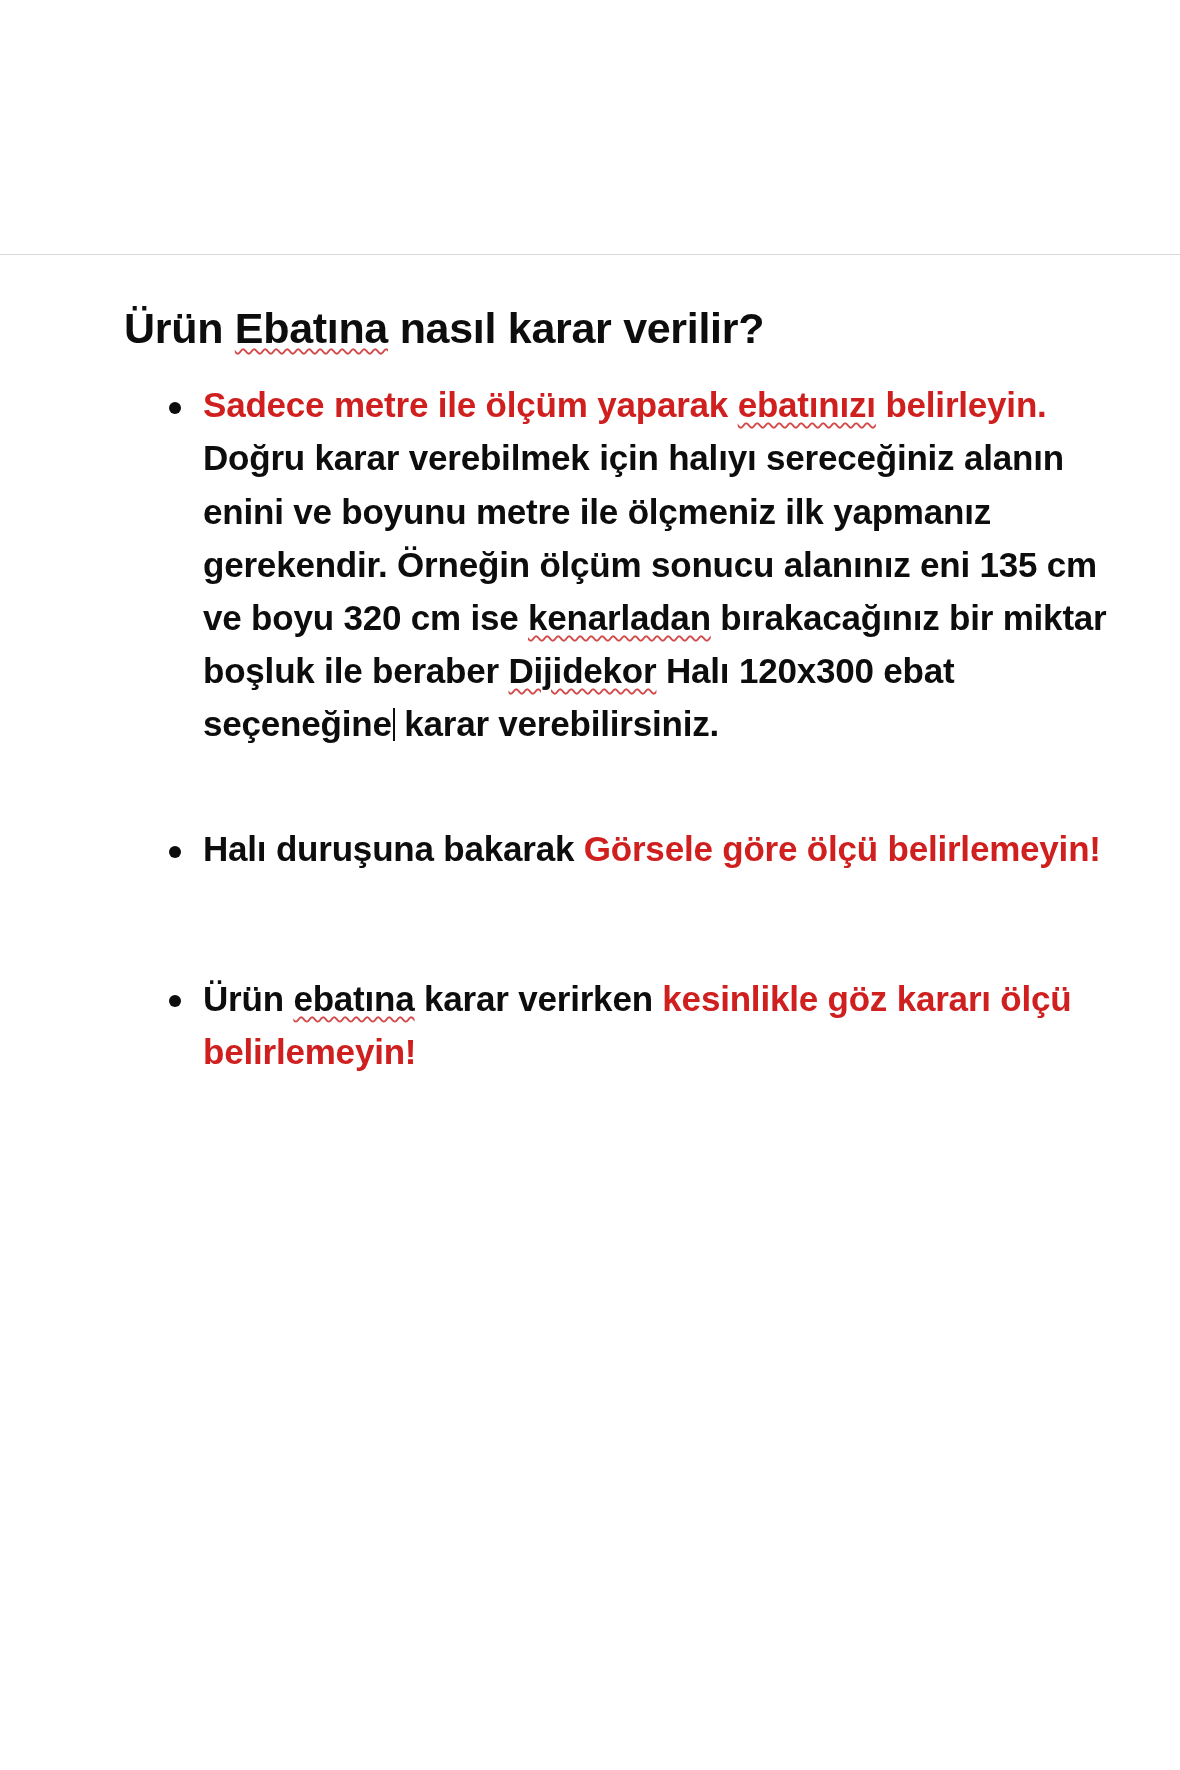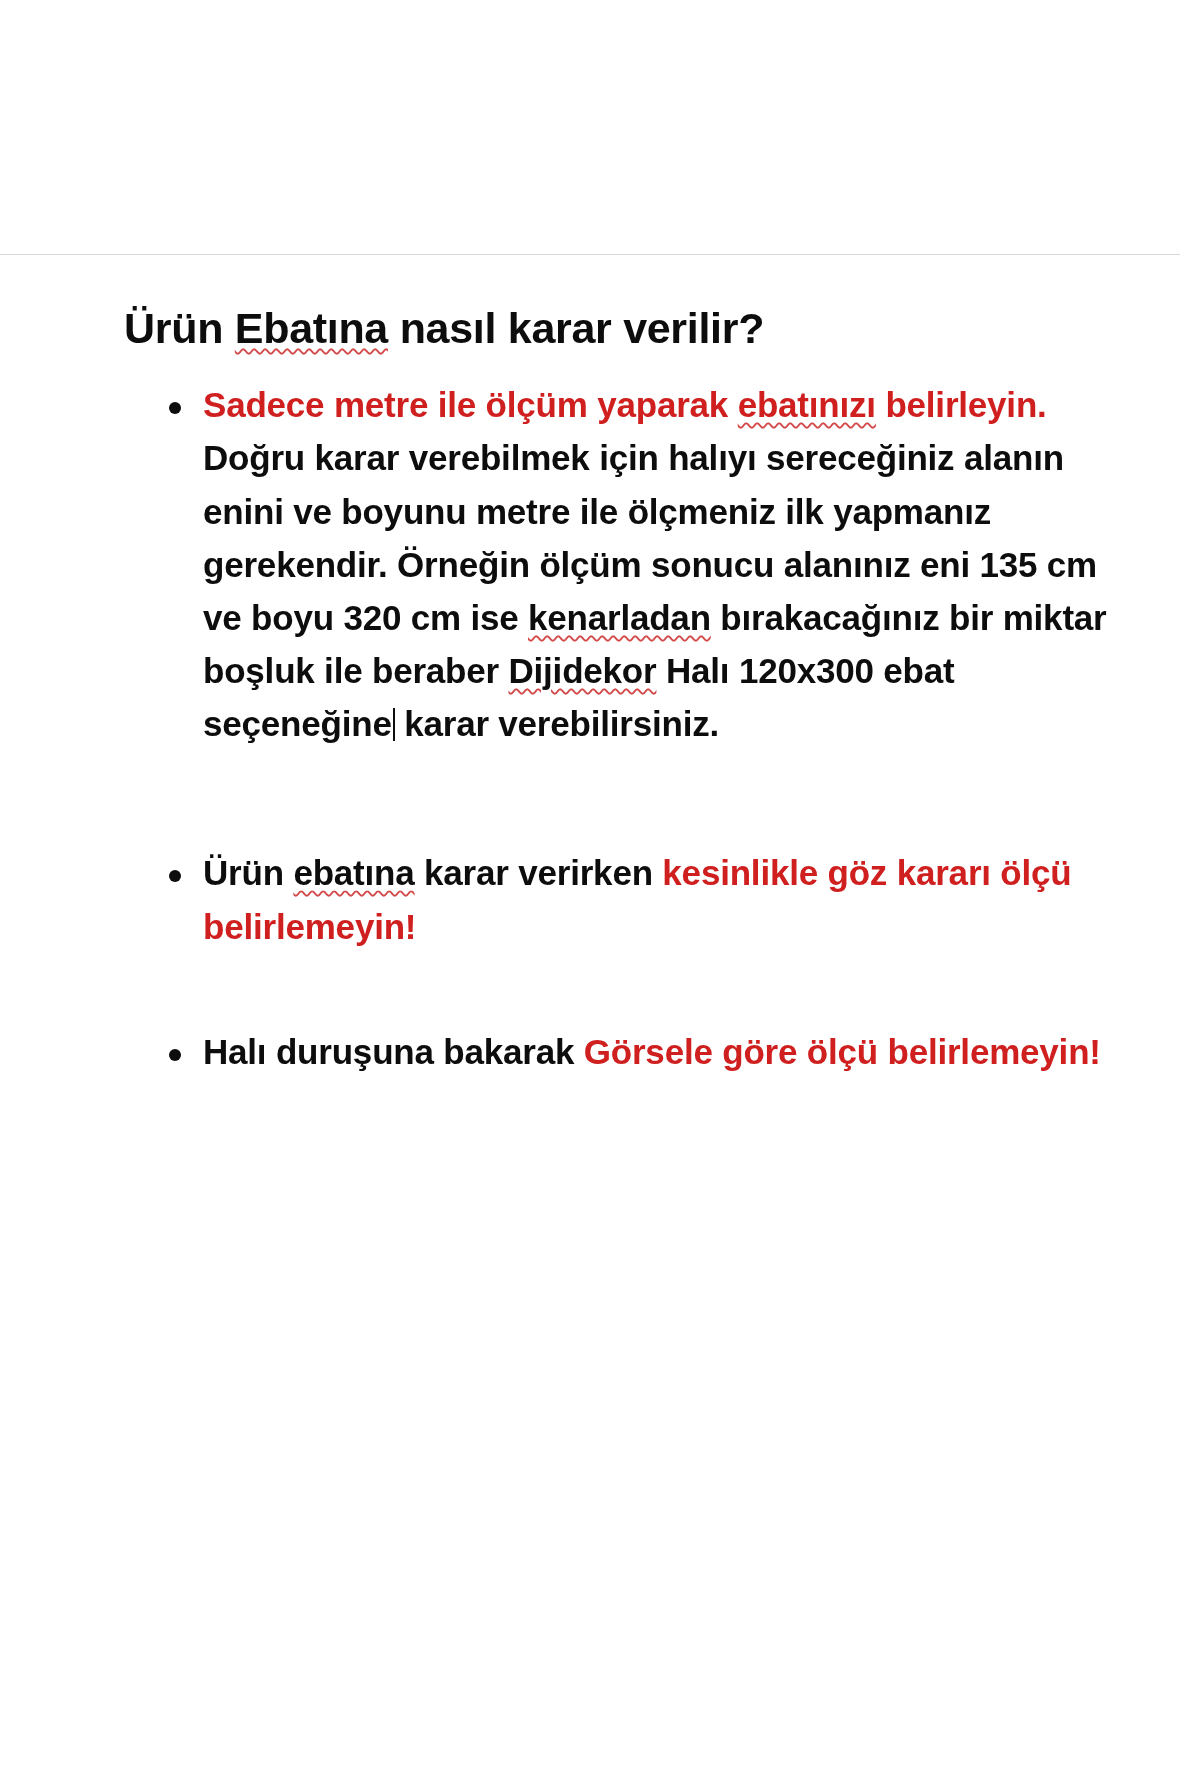--- a/index.html
+++ b/index.html
@@ -118,19 +118,19 @@
   <div class="top-rule"></div>
 
   <div class="slide">
 
     <h1 class="title"><span>Ürün </span><span class="sq">Ebatına</span><span> nasıl karar verilir?</span></h1>
 
     <ul class="bullets">
 
       <li class="bullet bullet-1"><span class="red">Sadece metre ile ölçüm yaparak </span><span class="red sq">ebatınızı</span><span class="red"> belirleyin.</span><span class="gap"></span><span>Doğru karar verebilmek için halıyı sereceğiniz alanın enini ve boyunu metre ile ölçmeniz ilk yapmanız gerekendir. Örneğin ölçüm sonucu alanınız eni 135 cm ve boyu 320 cm ise </span><span class="sq">kenarladan</span><span> bırakacağınız bir miktar boşluk ile beraber </span><span class="sq">Dijidekor</span><span> Halı 120x300 ebat seçeneğine</span><span class="caret"></span><span> karar verebilirsiniz.</span></li>
 
+      <li class="bullet bullet-3"><span>Halı duruşuna bakarak </span><span class="red">Görsele göre ölçü belirlemeyin!</span></li>
+
       <li class="bullet bullet-2"><span>Ürün </span><span class="sq">ebatına</span><span> karar verirken </span><span class="red">kesinlikle göz kararı ölçü belirlemeyin!</span></li>
-
-      <li class="bullet bullet-3"><span>Halı duruşuna bakarak </span><span class="red">Görsele göre ölçü belirlemeyin!</span></li>
 
     </ul>
   </div>
 </div>
 
 </body></html>

